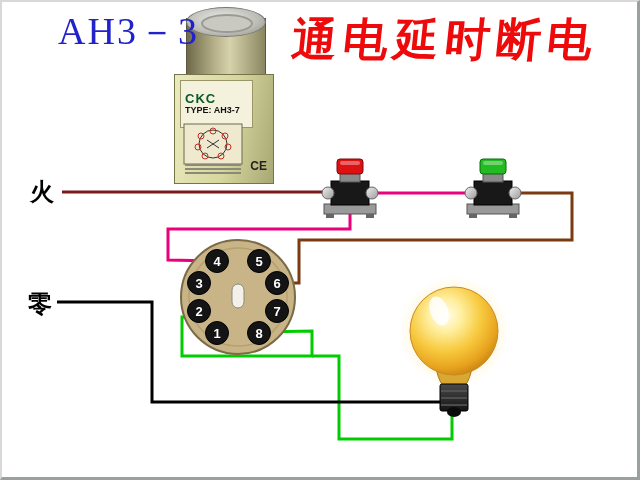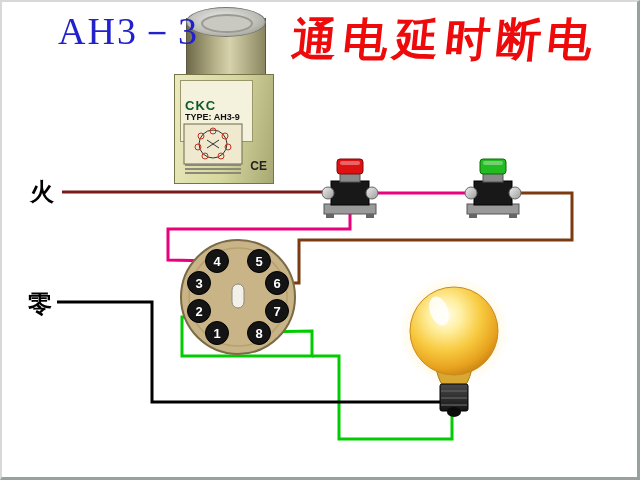--- a/index.html
+++ b/index.html
@@ -44,21 +44,21 @@
   .relay-cyl-ring {
     position:absolute; left:14px; top:6px; width:48px; height:15px;
     border-radius:50%; border:2px solid #9a9a92; background:#c9c9c2;
   }
   .relay-body {
     position:absolute; left:0; top:64px; width:100px; height:110px;
     background:linear-gradient(100deg,#eaeabf 0%,#d6d69e 55%,#a8a874 100%);
     border:1px solid #77744a; box-sizing:border-box;
   }
   .relay-label {
-    margin:5px 20px 0 5px; background:#f4f2dc; border:1px solid #99966a; padding:18px 4px;
+    margin:5px 20px 0 5px; background:#f4f2dc; border:1px solid #99966a; padding:11px 4px;
   }
   .relay-brand { font-weight:bold; font-size:13px; color:#0a5a2a; letter-spacing:1px; line-height:13px; }
   .relay-type  { font-weight:bold; font-size:9px; color:#111; line-height:11px; white-space:nowrap; }
   .relay-schem { position:absolute; left:8px; top:48px; }
   .relay-ce {
     position:absolute; right:6px; bottom:10px; font-weight:bold; font-size:12px;
     color:#222; font-family:"Liberation Sans", sans-serif;text-align:right;
   }
   .relay-fine { position:absolute; left:10px; bottom:7px; width:56px; }
   .relay-fine div { height:2px; background:#8a8a76; margin-bottom:2px; }
@@ -180,21 +180,21 @@
 
   <div class="relay">
     <div class="relay-cyl">
       <div class="relay-cyl-top">
         <div class="relay-cyl-ring"></div>
       </div>
     </div>
     <div class="relay-body">
       <div class="relay-label">
         <div class="relay-brand">CKC</div>
-        <div class="relay-type">TYPE: AH3-9</div>
+        <div class="relay-type">TYPE: AH3-7</div>
       </div>
       <svg class="relay-schem" width="60" height="42">
         <rect x="1" y="1" width="58" height="40" fill="#efe9cf" stroke="#6a6a4a"></rect>
         <circle cx="30" cy="21" r="14" fill="none" stroke="#333"></circle>
         <circle cx="30" cy="8" r="3" fill="none" stroke="#c03020"></circle>
         <circle cx="42" cy="13" r="3" fill="none" stroke="#c03020"></circle>
         <circle cx="45" cy="24" r="3" fill="none" stroke="#c03020"></circle>
         <circle cx="38" cy="33" r="3" fill="none" stroke="#c03020"></circle>
         <circle cx="22" cy="33" r="3" fill="none" stroke="#c03020"></circle>
         <circle cx="15" cy="24" r="3" fill="none" stroke="#c03020"></circle>

